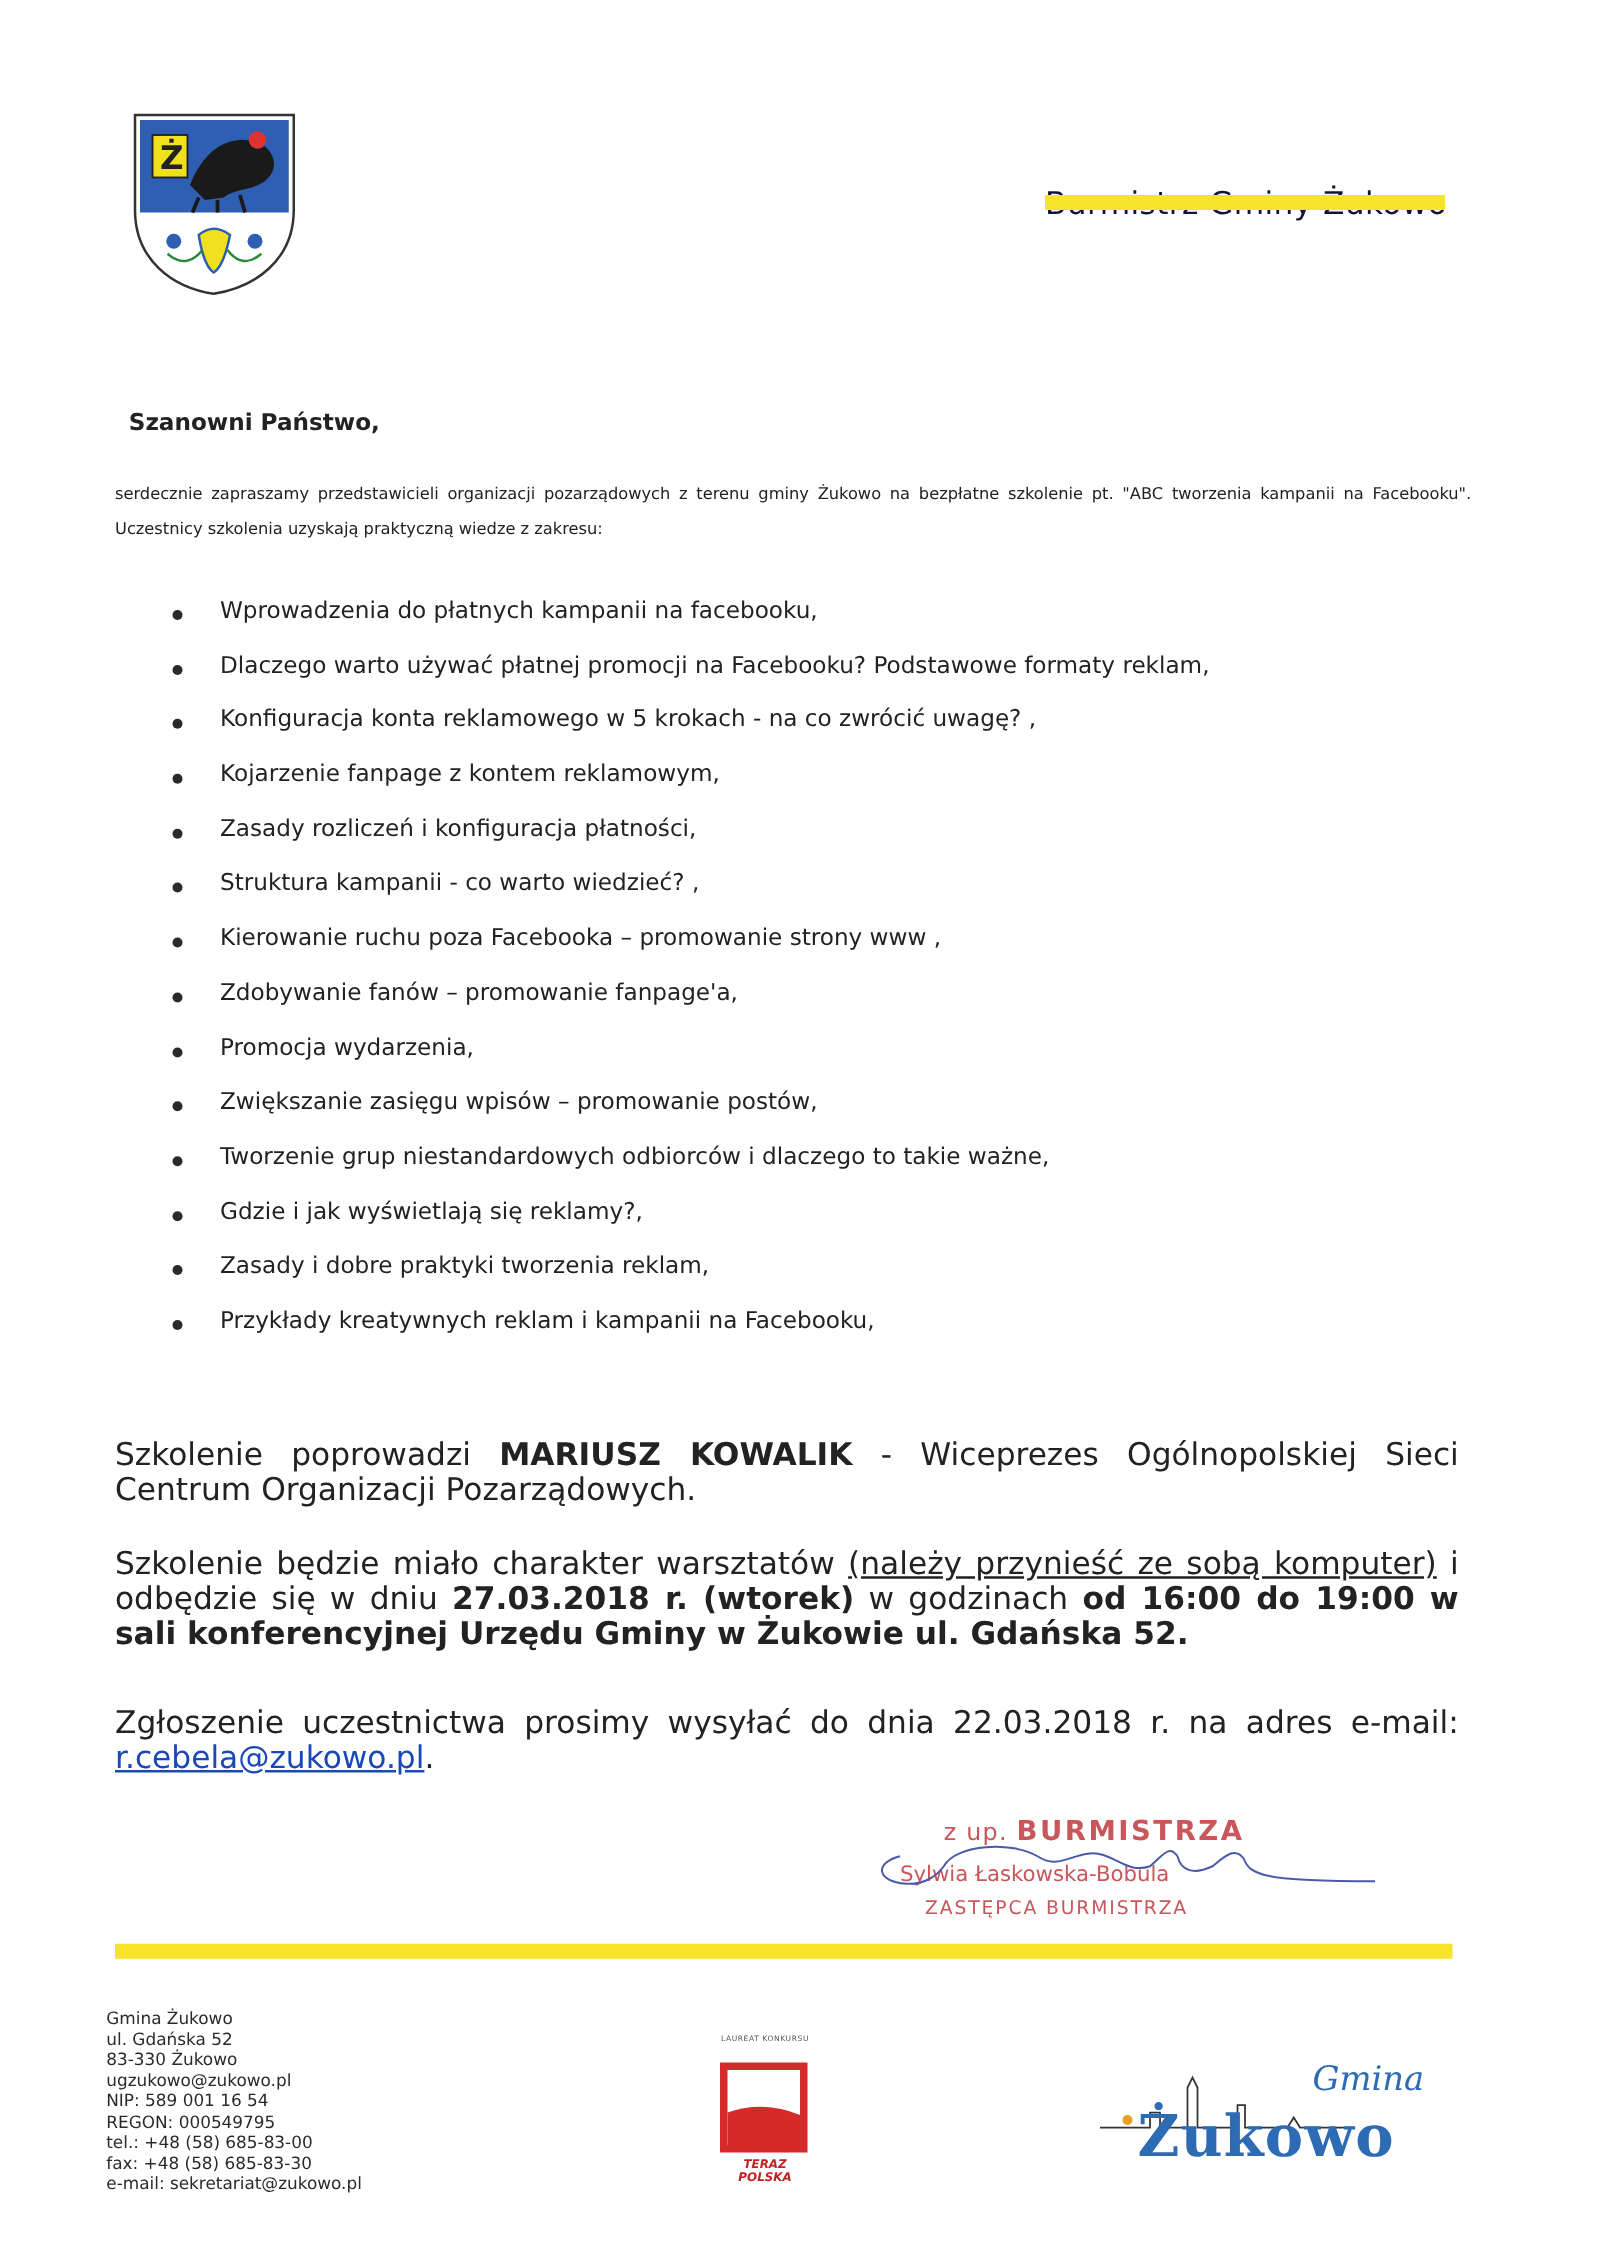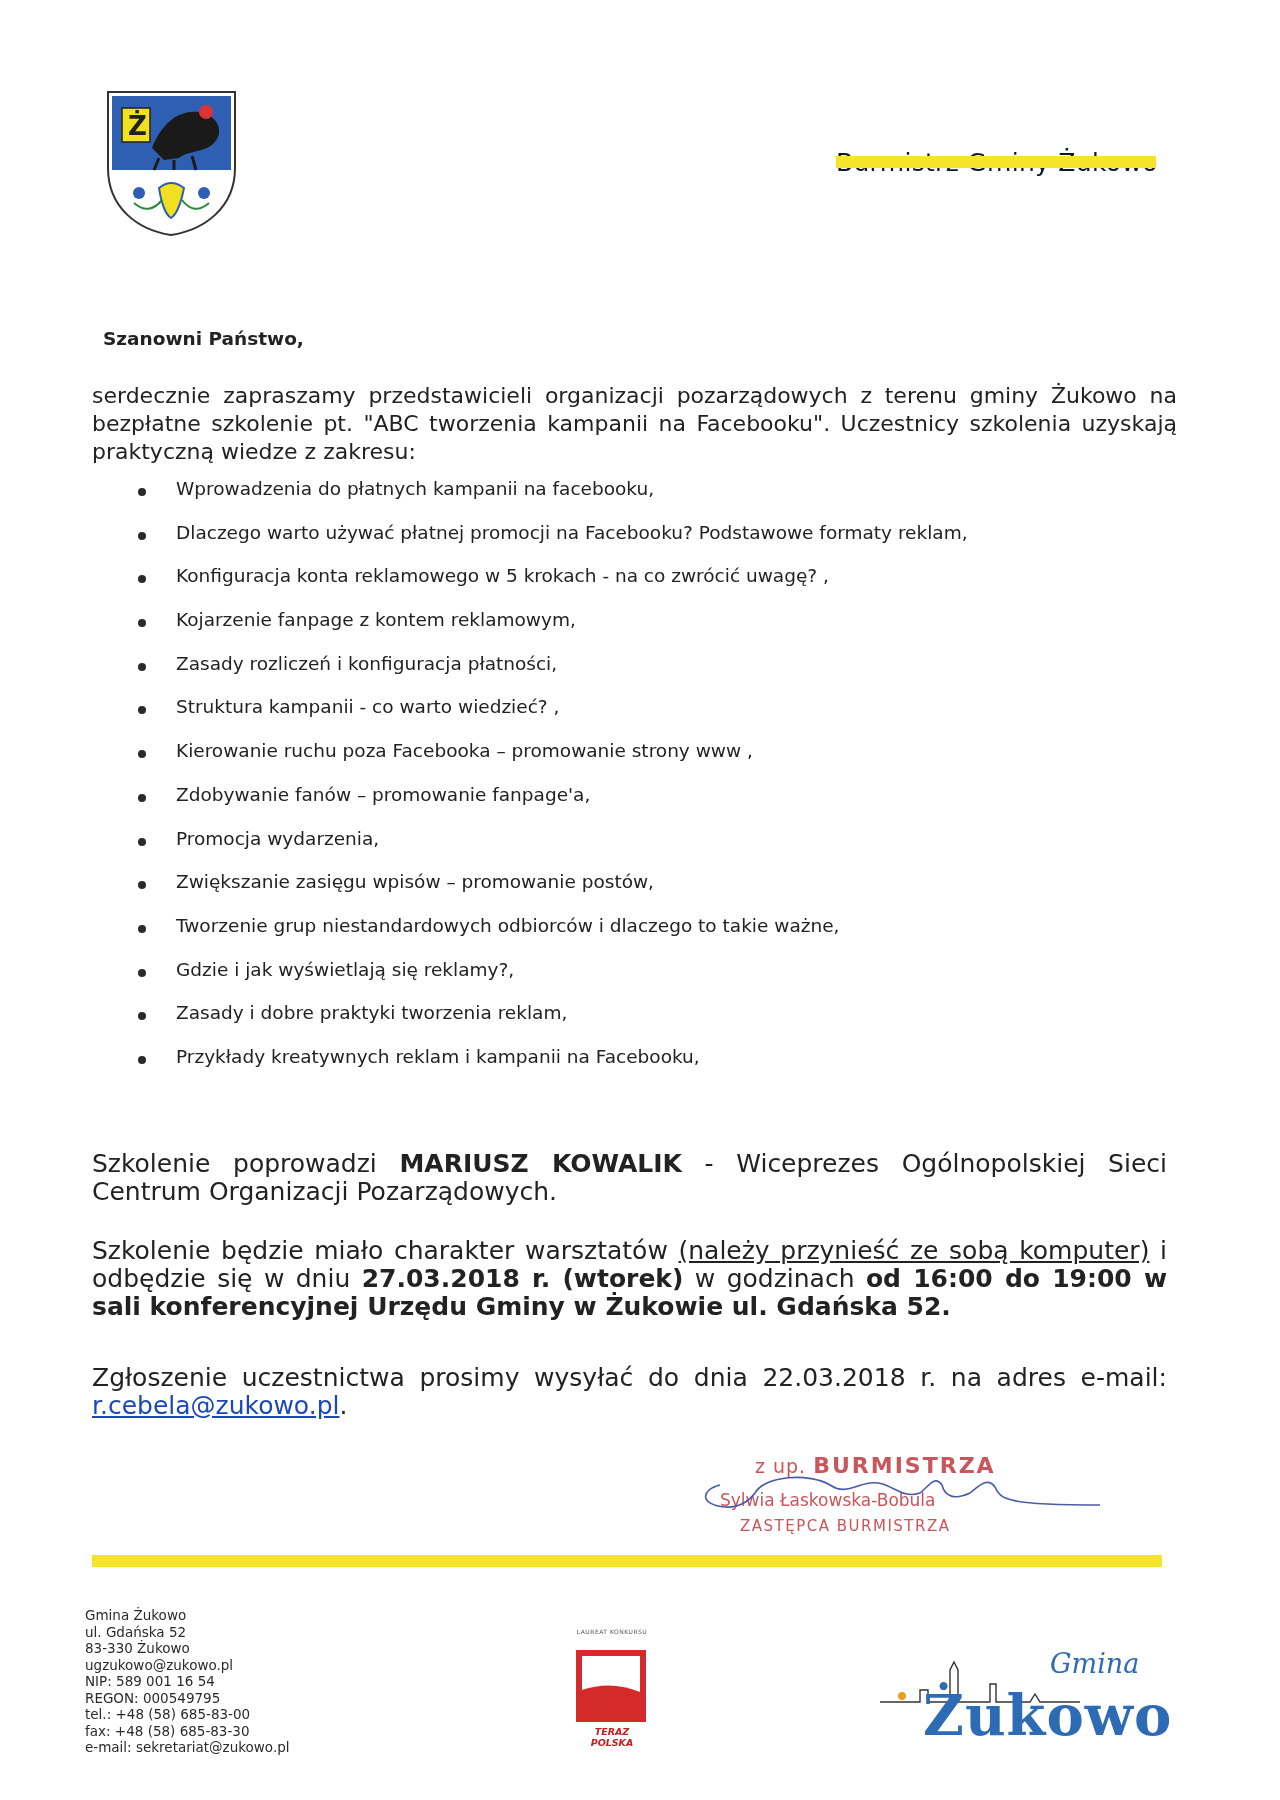--- a/index.html
+++ b/index.html
@@ -7,21 +7,21 @@
   body { font-family: "DejaVu Sans", "Liberation Sans", sans-serif; color: #1e1e1e; position: relative; overflow: hidden; }
   .page { position: relative; width: 1280px; height: 1800px; }
 
   
   .crest { position: absolute; left: 104px; top: 88px; width: 135px; height: 150px; }
   .header-title { position: absolute; left: 836px; top: 124px; font-size: 25px; color: #0f172a; letter-spacing: 0.3px; margin-top: 24px; }
   .header-bar { position: absolute; left: 836px; top: 156px; width: 320px; height: 12px; background: #f5e42a; }
 
   
   .salutation { position: absolute; left: 103px; top: 328px; font-size: 18.5px; font-weight: bold; color: #222; }
-  .intro { position: absolute; left: 92px; top: 382px; width: 1085px; font-size: 22px; line-height: 28px; text-align: justify; color: #222; }
+  .intro { position: absolute; left: 92px; top: 382px; width: 1085px; font-size: 13px; line-height: 28px; text-align: justify; color: #222; }
 
   .topics { position: absolute; left: 138px; top: 478px; width: 900px; list-style: none; }
   .topic { position: relative; height: 43.7px; display: flex; align-items: flex-start; font-size: 18.5px; color: #222; }
   .topic .bullet { width: 8px; height: 8px; border-radius: 50%; background: #2a2a2a; margin-top: 10px; margin-right: 30px; flex: 0 0 auto; }
 
   .para { position: absolute; left: 92px; width: 1075px; font-size: 25px; line-height: 28px; color: #222; text-align: justify; }
   .para b { font-weight: bold; }
   .para .u { text-decoration: underline; }
   .para a { color: #1a48b8; text-decoration: underline; }
   .p1 { top: 1150px; }
@@ -38,21 +38,21 @@
 
   
   .footer-bar { position: absolute; left: 92px; top: 1555px; width: 1070px; height: 12px; background: #f5e42a; }
   .footer-contact { position: absolute; left: 85px; top: 1607px; font-size: 13.5px; line-height: 16.5px; color: #2a2a2a; }
   .teraz { position: absolute; left: 572px; top: 1628px; width: 80px; height: 110px; }
   .teraz .top-text { position: absolute; left: 0; top: 0; width: 80px; text-align: center; font-size: 6px; color: #555; letter-spacing: 0.5px; }
   .teraz .box { position: absolute; left: 4px; top: 22px; width: 70px; height: 72px; background: #d42a2a; }
   .teraz .bottom-text { position: absolute; left: 0; top: 98px; width: 80px; text-align: center; font-size: 9.5px; color: #c32020; font-style: italic; font-weight: bold; }
   .gmina-logo { position: absolute; left: 880px; top: 1640px; width: 290px; height: 110px; }
   .gmina-logo .gmina-word { position: absolute; left: 170px; top: 8px; font-size: 27px; color: #2d6bb5; font-family: "DejaVu Serif", serif; font-style: italic; font-weight: normal; }
-  .gmina-logo .zukowo-word { position: absolute; left: 43px; top: 42px; font-size: 56px; color: #2d6bb5; font-family: "DejaVu Serif", serif; font-weight: bold; letter-spacing: 1px; }
+  .gmina-logo .zukowo-word { position: absolute; left: 30px; top: 42px; font-size: 46px; color: #2d6bb5; font-family: "DejaVu Serif", serif; font-weight: bold; letter-spacing: 1px; }
   .gmina-logo svg { position: absolute; left: 0; top: 0; }
 </style>
 </head>
 <body>
 
 <div class="page">
 
   <svg class="crest" viewBox="0 0 135 150">
     <path d="M4 4 H131 V80 C131 120 100 142 67 147 C34 142 4 120 4 80 Z" fill="#ffffff" stroke="#333" stroke-width="2"></path>
     <path d="M8 8 H127 V82 H8 Z" fill="#2f5fb3"></path>

